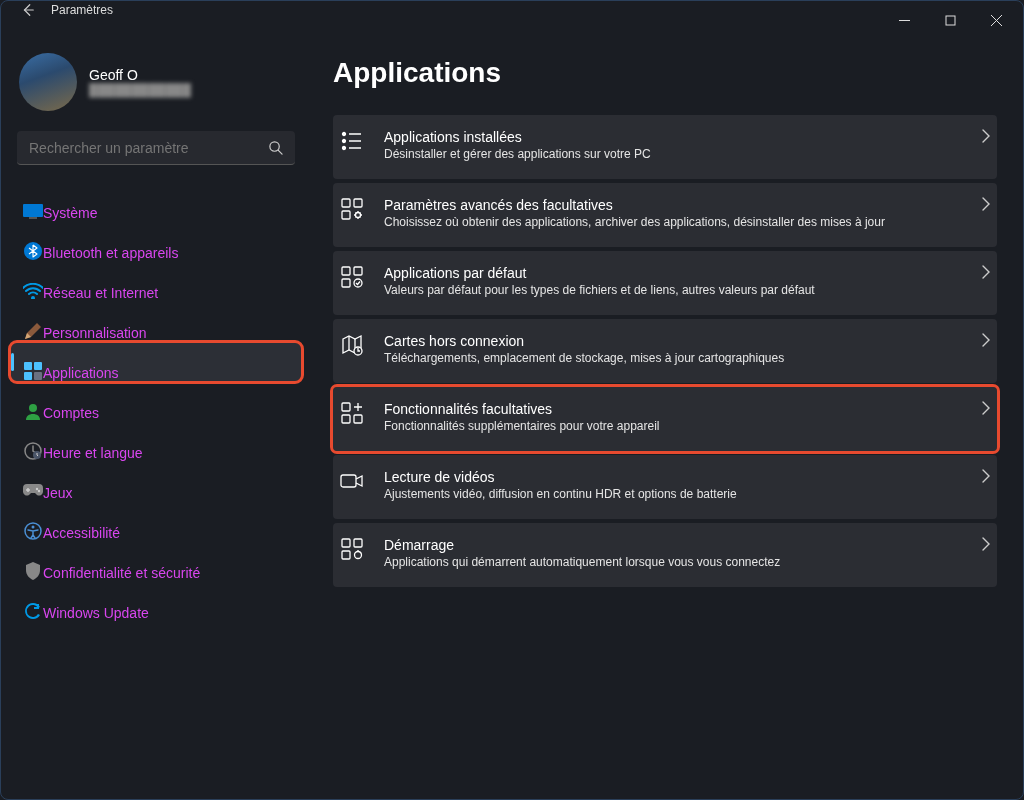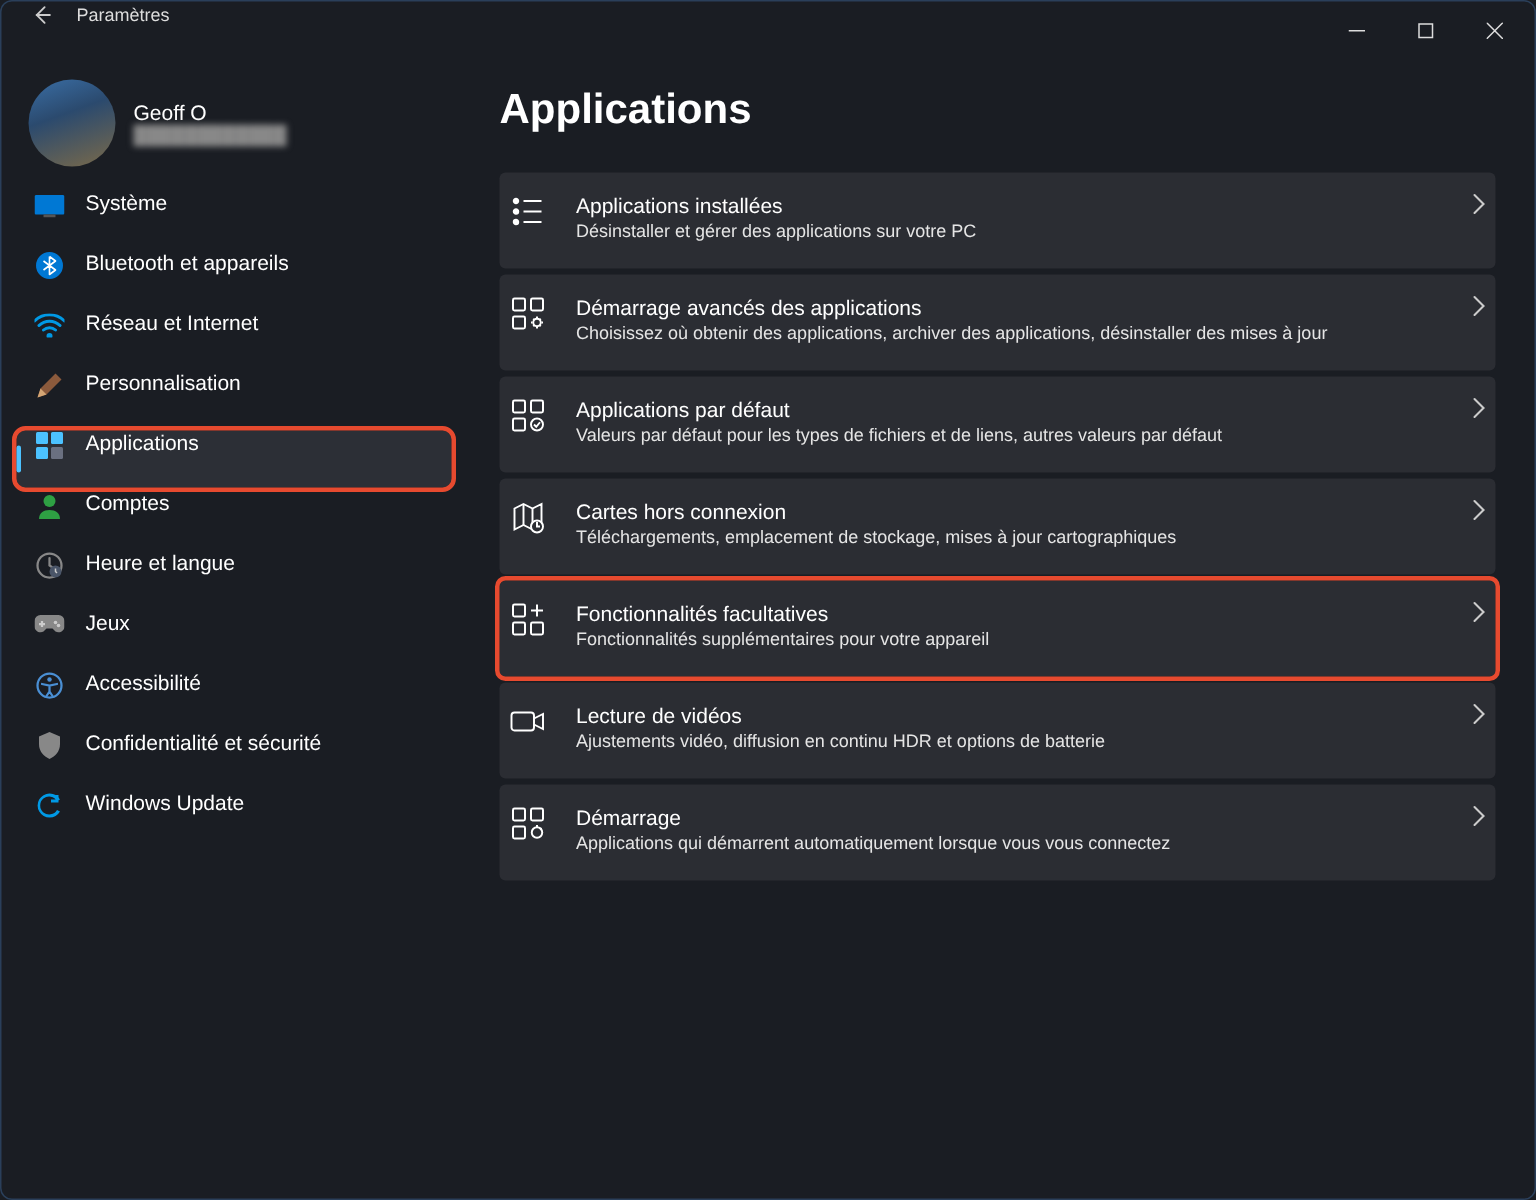--- a/index.html
+++ b/index.html
@@ -13,21 +13,21 @@
 .content{display:flex;height:calc(100% - 38px)}
 .sidebar{width:310px;padding:8px 10px 10px 10px}
 .profile{display:flex;align-items:center;gap:12px;padding:6px 8px 16px 8px}
 .avatar{width:58px;height:58px;border-radius:50%;background:linear-gradient(160deg,#3a6ea5 0%,#2b4a6e 40%,#7a6a4a 100%);flex-shrink:0}
 .prof-txt .name{font-size:14px;font-weight:400}
 .prof-txt .email{font-size:12px;color:#888;filter:blur(2px)}
 .search{display:flex;align-items:center;background:#27292f;border-radius:4px;border-bottom:1px solid #555;padding:0 12px;height:34px;margin:4px 6px 18px 6px}
 .search input{flex:1;background:none;border:none;outline:none;color:#ccc;font-size:14px}
 .search .sicon{color:#ccc}
 .nav{display:flex;flex-direction:column;gap:2px}
-.nav-item{display:flex;align-items:flex-start;gap:14px;height:38px;padding:0 12px;border-radius:4px;font-size:14px;color:#ffffff;cursor:pointer;position:relative}
+.nav-item{display:flex;align-items:flex-end;height:38px;padding:0 12px;border-radius:4px;font-size:14px;color:#d946ef;cursor:pointer;position:relative}
 .nav-item.active{background:#2c2f36}
 .nav-item.active::before{content:"";position:absolute;left:0;top:10px;bottom:10px;width:3px;background:#4cc2ff;border-radius:2px}
 .nav-icon{width:20px;height:20px;display:flex;align-items:center;justify-content:center;flex-shrink:0}
 .highlight-red{outline:3px solid #e74a2f;border-radius:6px}
 .main{flex:1;padding:18px 26px 20px 22px;overflow-y:auto}
 .main h1{font-size:28px;font-weight:600;margin-bottom:26px}
 .cards{display:flex;flex-direction:column;gap:4px}
 .card{display:flex;align-items:flex-start;background:#2b2d33;border-radius:4px;padding:14px 7px;gap:20px;cursor:pointer;min-height:64px}
 .card-icon{width:24px;height:24px;color:#fff;display:flex;align-items:center;justify-content:center;flex-shrink:0}
 .card-body{flex:1}
@@ -70,20 +70,29 @@
 
 <div class="content">
   <div class="sidebar">
     <div class="profile">
       <div class="avatar"></div>
       <div class="prof-txt">
         <div class="name">Geoff O</div>
         <div class="email">████████████</div>
       </div>
     </div>
+    <div class="search">
+      <input type="text" placeholder="Rechercher un paramètre" style="">
+      <span class="sicon">
+        <svg width="15" height="15" viewBox="0 0 16 16">
+            <circle cx="7" cy="7" r="5" fill="none" stroke="currentColor" stroke-width="1.3"></circle>
+            <path d="M11 11l4 4" stroke="currentColor" stroke-width="1.3" stroke-linecap="round"></path>
+          </svg>
+      </span>
+    </div>
     <div class="nav" id="nav">
         <div class="nav-item">
           <span class="nav-icon">
             <svg width="20" height="15" viewBox="0 0 20 15">
               <rect x="0" y="0" width="20" height="13" rx="1" fill="#0078d4"></rect>
               <rect x="6" y="13" width="8" height="2" fill="#555"></rect>
             </svg>
           </span>
           <span>Système</span>
         </div>
@@ -213,21 +222,21 @@
           <span class="card-icon">
             <svg width="22" height="22" viewBox="0 0 22 22" stroke="currentColor" fill="none" stroke-width="1.3">
               <rect x="1" y="1" width="8" height="8" rx="1"></rect>
               <rect x="13" y="1" width="8" height="8" rx="1"></rect>
               <rect x="1" y="13" width="8" height="8" rx="1"></rect>
               <circle cx="17" cy="17" r="2.5"></circle>
               <path d="M17 13v1M17 20v1M13 17h1M20 17h1M14.5 14.5l.7.7M18.8 18.8l.7.7M14.5 19.5l.7-.7M18.8 15.2l.7-.7"></path>
             </svg>
           </span>
           <div class="card-body">
-            <div class="card-title">Démarrage avancés des applications</div>
+            <div class="card-title">Paramètres avancés des facultatives</div>
             <div class="card-sub">Choisissez où obtenir des applications, archiver des applications, désinstaller des mises à jour</div>
           </div>
           <span class="card-chevron">
             <svg width="8" height="14" viewBox="0 0 8 14">
               <path d="M1 1l6 6-6 6" stroke="currentColor" stroke-width="1.4" fill="none" stroke-linecap="round"></path>
             </svg>
           </span>
         </div>
         <div class="card">
           <span class="card-icon">

